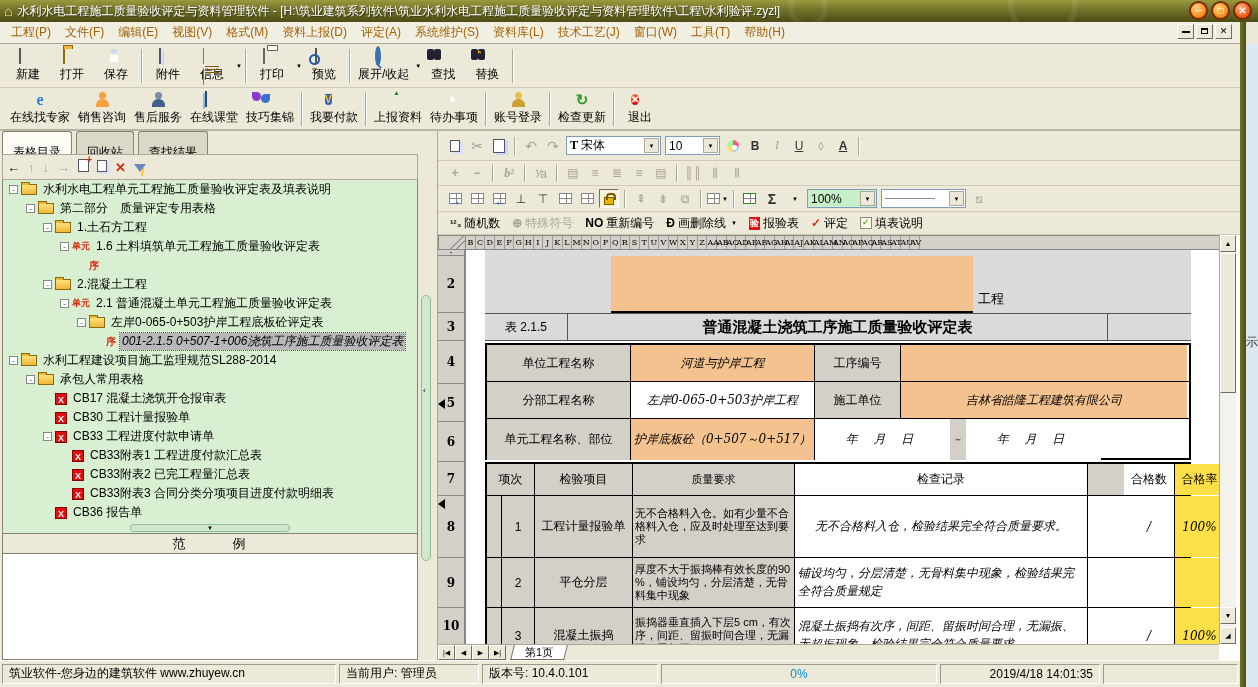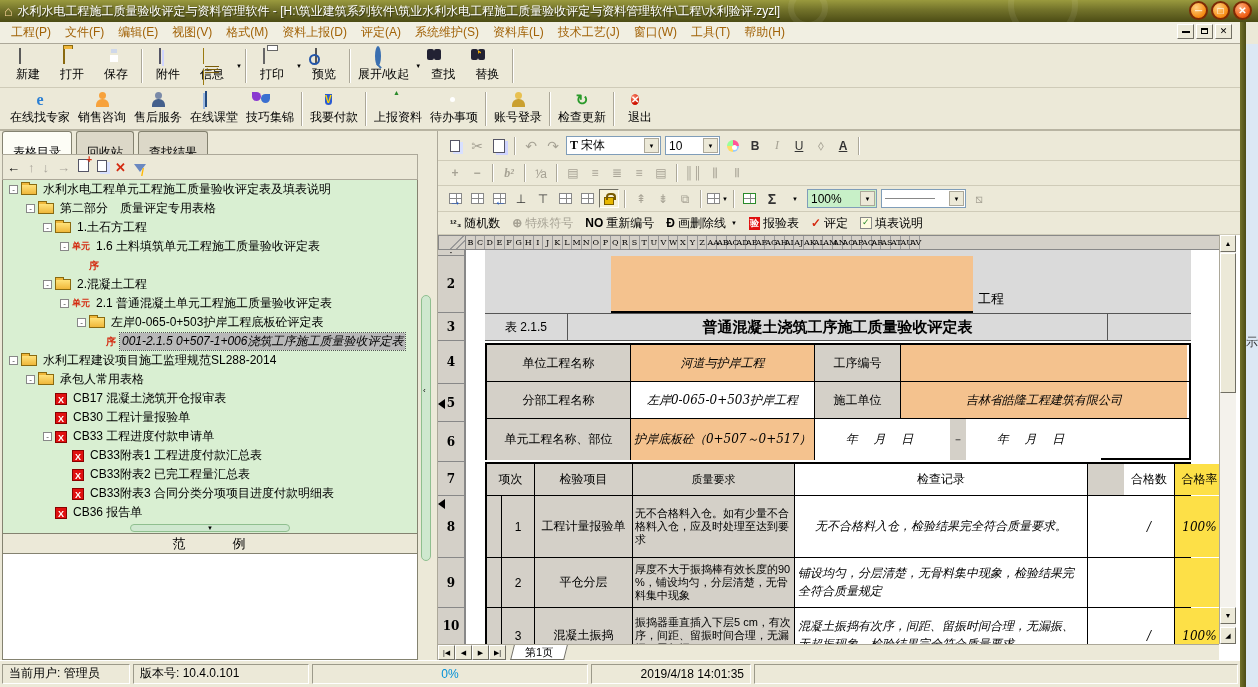--- a/index.html
+++ b/index.html
@@ -216,21 +216,21 @@
   .sheettab > span { display:inline-block; transform:skewX(14deg); }
 
   
   .oliveborder { position:absolute; left:1240px; top:22px; width:6px; height:665px; background:linear-gradient(90deg,#72722a,#4c4c15); }
   .hintstrip { position:absolute; left:1246px; top:44px; width:12px; height:643px; background:#dce8f4; font-size:12px; color:#333; }
   .hintstrip span { position:absolute; left:0; top:290px; }
 
   
   .statusbar { position:absolute; left:0; top:660px; width:1240px; height:27px; background:#ece9d8; border-top:1px solid #fff; display:flex; align-items:center; padding:2px 2px 3px; gap:3px; font-size:12px; }
   .ss { height:20px; border:1px solid; border-color:#9c9a8a #fff #fff #9c9a8a; display:flex; align-items:center; padding:0 6px; background:#ece9d8; overflow:hidden; white-space:nowrap; }
-  .ss1 { width:334px; } .ss2 { width:128px; } .ss3 { width:176px; }
+  .ss1 { width:334px; } .ss2 { width:140px; } .ss3 { width:176px; }
   .ss4 { width:276px; justify-content:center; color:#0090d8; }
   .ss5 { width:160px; justify-content:flex-end; } .ss6 { flex:1; }
 </style>
 </head>
 <body>
 
 <div class="win">
 
   <div class="titlebar">
     <div class="swirl1"></div>
@@ -794,20 +794,21 @@
     </div>
 
   </div>
 
   <div class="oliveborder"></div>
   <div class="hintstrip">
       <span>示</span>
     </div>
 
   <div class="statusbar">
+    <div class="ss ss1">筑业软件-您身边的建筑软件 www.zhuyew.cn</div>
     <div class="ss ss2">当前用户: 管理员</div>
     <div class="ss ss3">版本号: 10.4.0.101</div>
     <div class="ss ss4">0%</div>
     <div class="ss ss5">2019/4/18 14:01:35</div>
     <div class="ss ss6"></div>
   </div>
 
 </div>
 
 </body></html>

